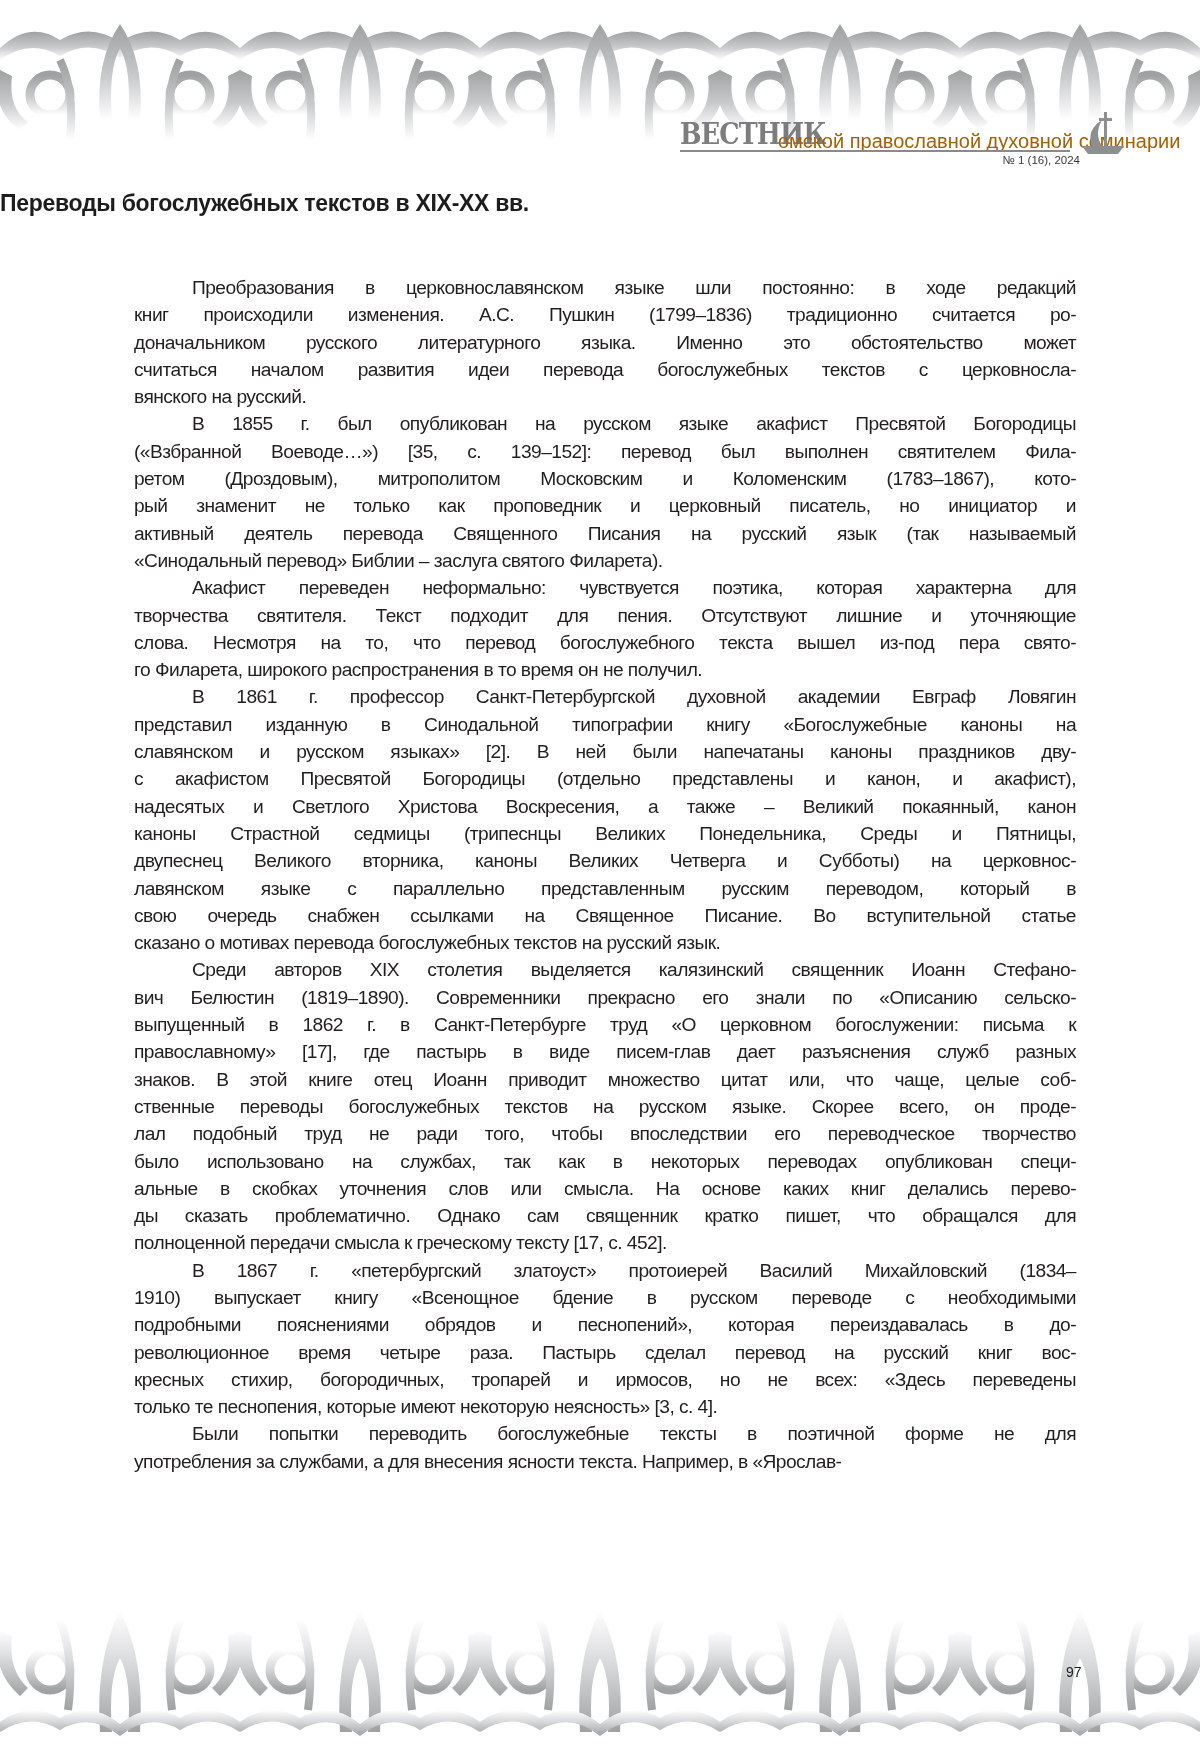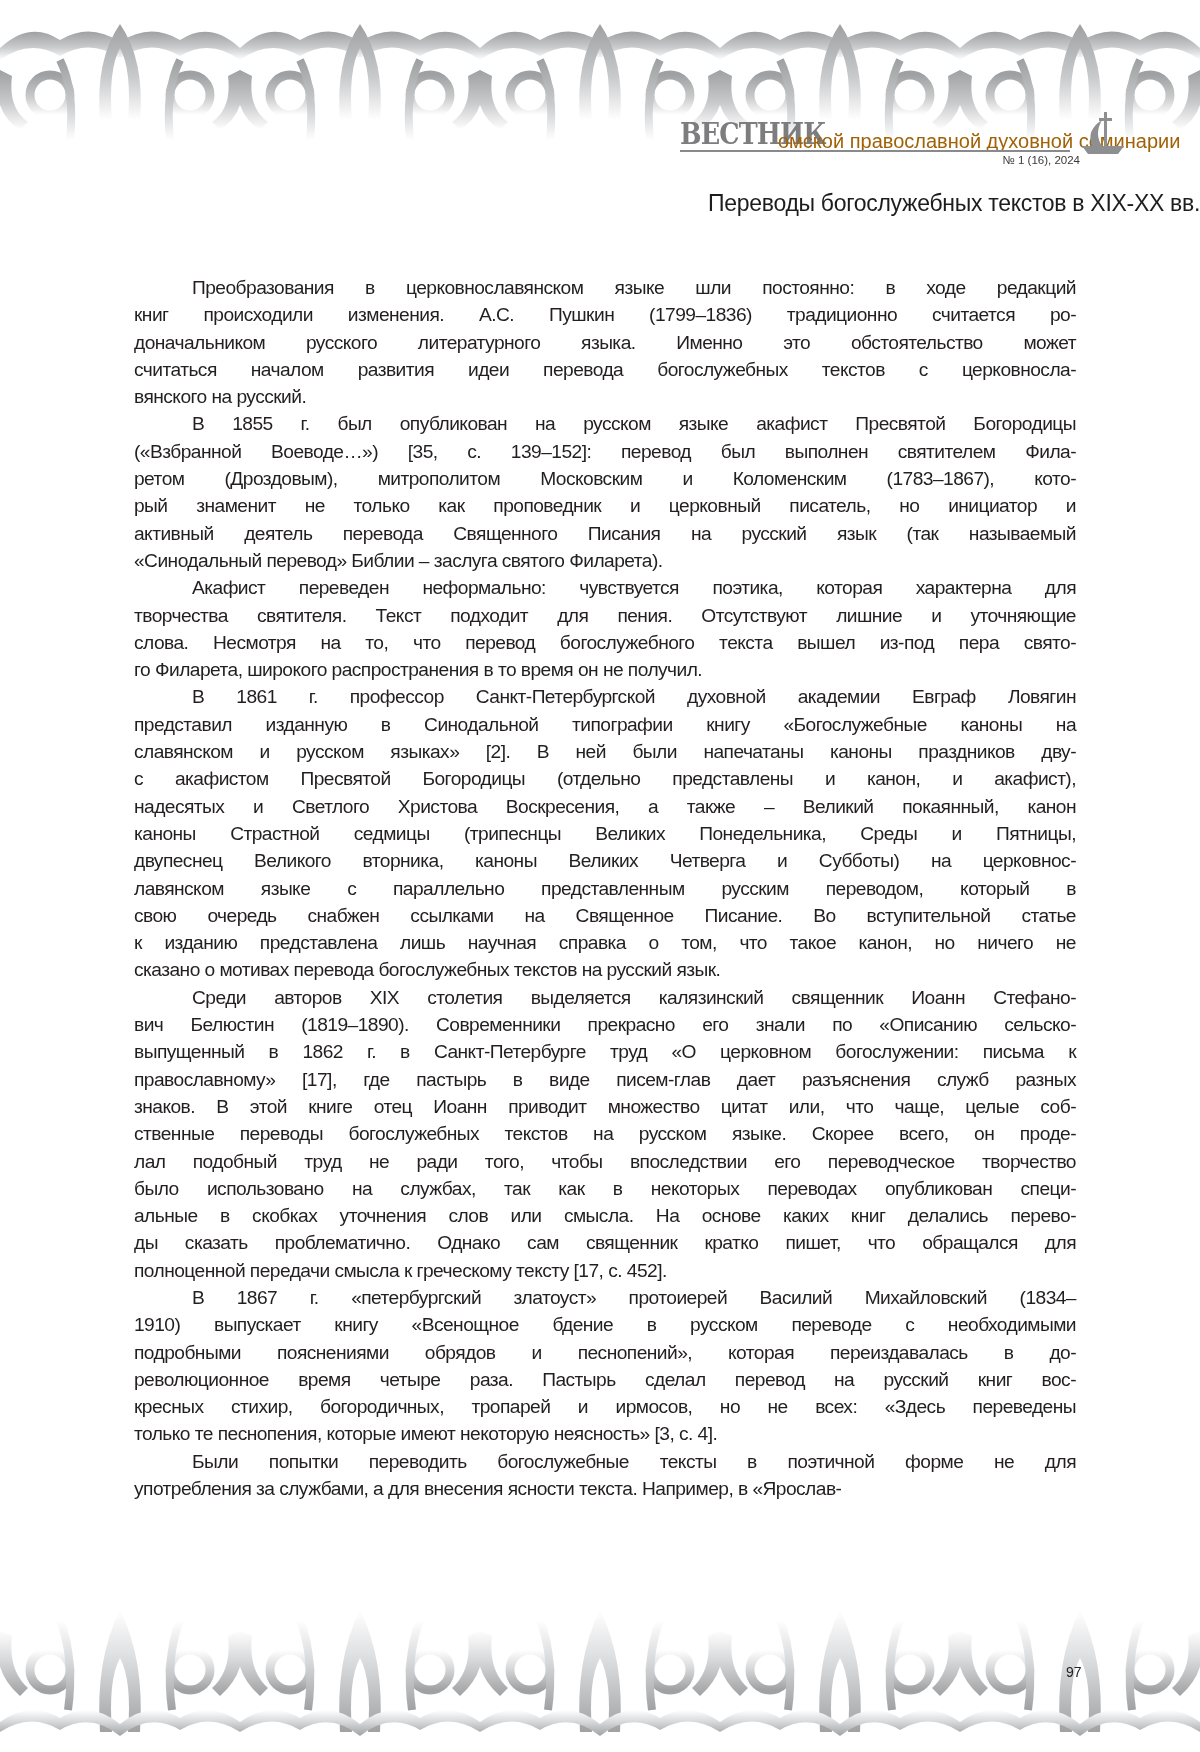--- a/index.html
+++ b/index.html
@@ -33,22 +33,22 @@
     }
     .masthead .issue {
       position: absolute; right: 40px; top: 44px;
       font-size: 11.5px; color: #3a3a3a;
     }
     .masthead .ship {
       position: absolute; left: 400px; top: 0; width: 46px; height: 46px;
     }
 
     .title {
-      position: absolute; left: 0; top: 190px; width: 1200px; text-align: right;
-      font-family: "Liberation Sans", sans-serif; font-weight: normal; font-size: 23px;
+      position: absolute; left: 0; top: 190px; width: 1200px; text-align: left;
+      font-family: "Liberation Sans", sans-serif; font-weight: bold; font-size: 23px;
       letter-spacing: -0.3px; color: #1d1d1d;
     }
 
     .body-text {
       position: absolute; left: 134px; top: 236px; width: 942px;
       font-family: "Liberation Sans", sans-serif; font-size: 19.2px; line-height: 27.3px;
       color: #231f20; text-align: justify; letter-spacing: -0.55px; margin-top: 38px;
     }
     .body-text .line { display: block; text-align: justify; text-align-last: justify; }
     .body-text .line.last { text-align-last: left; }
@@ -127,21 +127,20 @@
     <div>
       <span class="line first">В 1861 г. профессор Санкт-Петербургской духовной академии Евграф Ловягин</span>
       <span class="line">представил изданную в Синодальной типографии книгу «Богослужебные каноны на</span>
       <span class="line">славянском и русском языках» [2]. В ней были напечатаны каноны праздников дву-</span>
       <span class="line">с акафистом Пресвятой Богородицы (отдельно представлены и канон, и акафист),</span>
       <span class="line">надесятых и Светлого Христова Воскресения, а также – Великий покаянный, канон</span>
       <span class="line">каноны Страстной седмицы (трипеснцы Великих Понедельника, Среды и Пятницы,</span>
       <span class="line">двупеснец Великого вторника, каноны Великих Четверга и Субботы) на церковнос-</span>
       <span class="line">лавянском языке с параллельно представленным русским переводом, который в</span>
       <span class="line">свою очередь снабжен ссылками на Священное Писание. Во вступительной статье</span>
-      <span class="line">к изданию представлена лишь научная справка о том, что такое канон, но ничего не</span>
       <span class="line last">сказано о мотивах перевода богослужебных текстов на русский язык.</span>
     </div>
     <div>
       <span class="line first">Среди авторов XIX столетия выделяется калязинский священник Иоанн Стефано-</span>
       <span class="line">вич Белюстин (1819–1890). Современники прекрасно его знали по «Описанию сельско-</span>
       <span class="line">выпущенный в 1862 г. в Санкт-Петербурге труд «О церковном богослужении: письма к</span>
       <span class="line">православному» [17], где пастырь в виде писем-глав дает разъяснения служб разных</span>
       <span class="line">знаков. В этой книге отец Иоанн приводит множество цитат или, что чаще, целые соб-</span>
       <span class="line">ственные переводы богослужебных текстов на русском языке. Скорее всего, он проде-</span>
       <span class="line">лал подобный труд не ради того, чтобы впоследствии его переводческое творчество</span>

